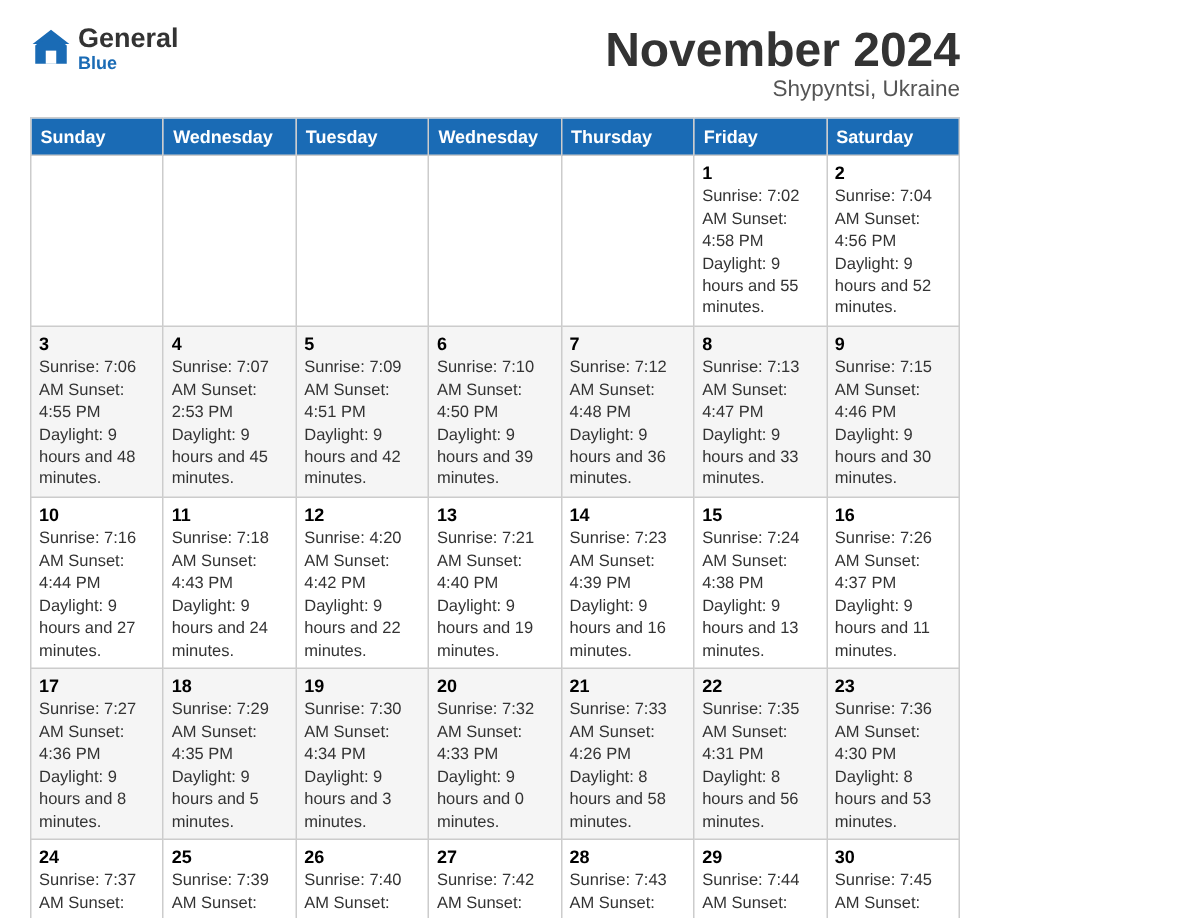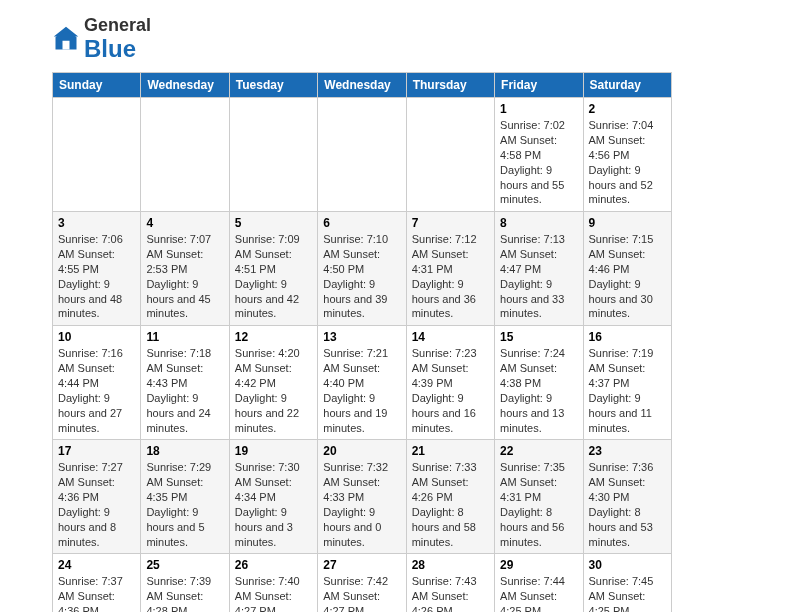--- a/index.html
+++ b/index.html
@@ -7,21 +7,20 @@
       font-family: Arial, sans-serif;
       background: #fff;
       width: 792px;
       height: 612px;
       overflow: hidden;
     }
     .page {
       width: 660px;
       height: 612px;
       padding: 16px 20px 10px 20px;
-      margin-left: 32px;
     }
     .header {
       display: flex;
       justify-content: space-between;
       align-items: flex-start;
       margin-bottom: 10px;
     }
     .logo {
       display: flex;
       align-items: center;
@@ -31,21 +30,21 @@
       display: flex;
       flex-direction: column;
       line-height: 1.1;
     }
     .logo-general {
       font-size: 18px;
       font-weight: bold;
       color: #333;
     }
     .logo-blue {
-      font-size: 24px;
+      font-size: 12px;
       font-weight: bold;
       color: #1a6bb5;
     }
     .logo-icon {
       width: 28px;
       height: 28px;
     }
     .title-block {
       text-align: right;
     }
@@ -109,20 +108,24 @@
       <svg class="logo-icon" viewBox="0 0 32 32" xmlns="http://www.w3.org/2000/svg">
         <polygon points="16,4 28,14 28,28 4,28 4,14" fill="#1a6bb5"></polygon>
         <polygon points="16,2 30,13 26,13 16,6 6,13 2,13" fill="#1a6bb5"></polygon>
         <rect x="12" y="18" width="8" height="10" fill="white"></rect>
       </svg>
       <div class="logo-text">
         <span class="logo-general">General</span>
         <span class="logo-blue">Blue</span>
       </div>
     </div>
+    <div class="title-block">
+      <div class="month-title">November 2024</div>
+      <div class="location">Shypyntsi, Ukraine</div>
+    </div>
   </div>
 
   <table class="calendar">
     <thead>
       <tr>
         <th>Sunday</th>
         <th>Wednesday</th>
         <th>Tuesday</th>
         <th>Wednesday</th>
         <th>Thursday</th>
@@ -177,21 +180,21 @@
           <td>
             <span class="day-num">6</span>
             <div class="day-info">Sunrise: 7:10 AM
 Sunset: 4:50 PM
 Daylight: 9 hours
 and 39 minutes.</div>
           </td>
           <td>
             <span class="day-num">7</span>
             <div class="day-info">Sunrise: 7:12 AM
-Sunset: 4:31 PM
+Sunset: 4:48 PM
 Daylight: 9 hours
 and 36 minutes.</div>
           </td>
           <td>
             <span class="day-num">8</span>
             <div class="day-info">Sunrise: 7:13 AM
 Sunset: 4:47 PM
 Daylight: 9 hours
 and 33 minutes.</div>
           </td>
@@ -241,21 +244,21 @@
           </td>
           <td>
             <span class="day-num">15</span>
             <div class="day-info">Sunrise: 7:24 AM
 Sunset: 4:38 PM
 Daylight: 9 hours
 and 13 minutes.</div>
           </td>
           <td>
             <span class="day-num">16</span>
-            <div class="day-info">Sunrise: 7:19 AM
+            <div class="day-info">Sunrise: 7:26 AM
 Sunset: 4:37 PM
 Daylight: 9 hours
 and 11 minutes.</div>
           </td>
         </tr>
         <tr>
           <td>
             <span class="day-num">17</span>
             <div class="day-info">Sunrise: 7:27 AM
 Sunset: 4:36 PM

